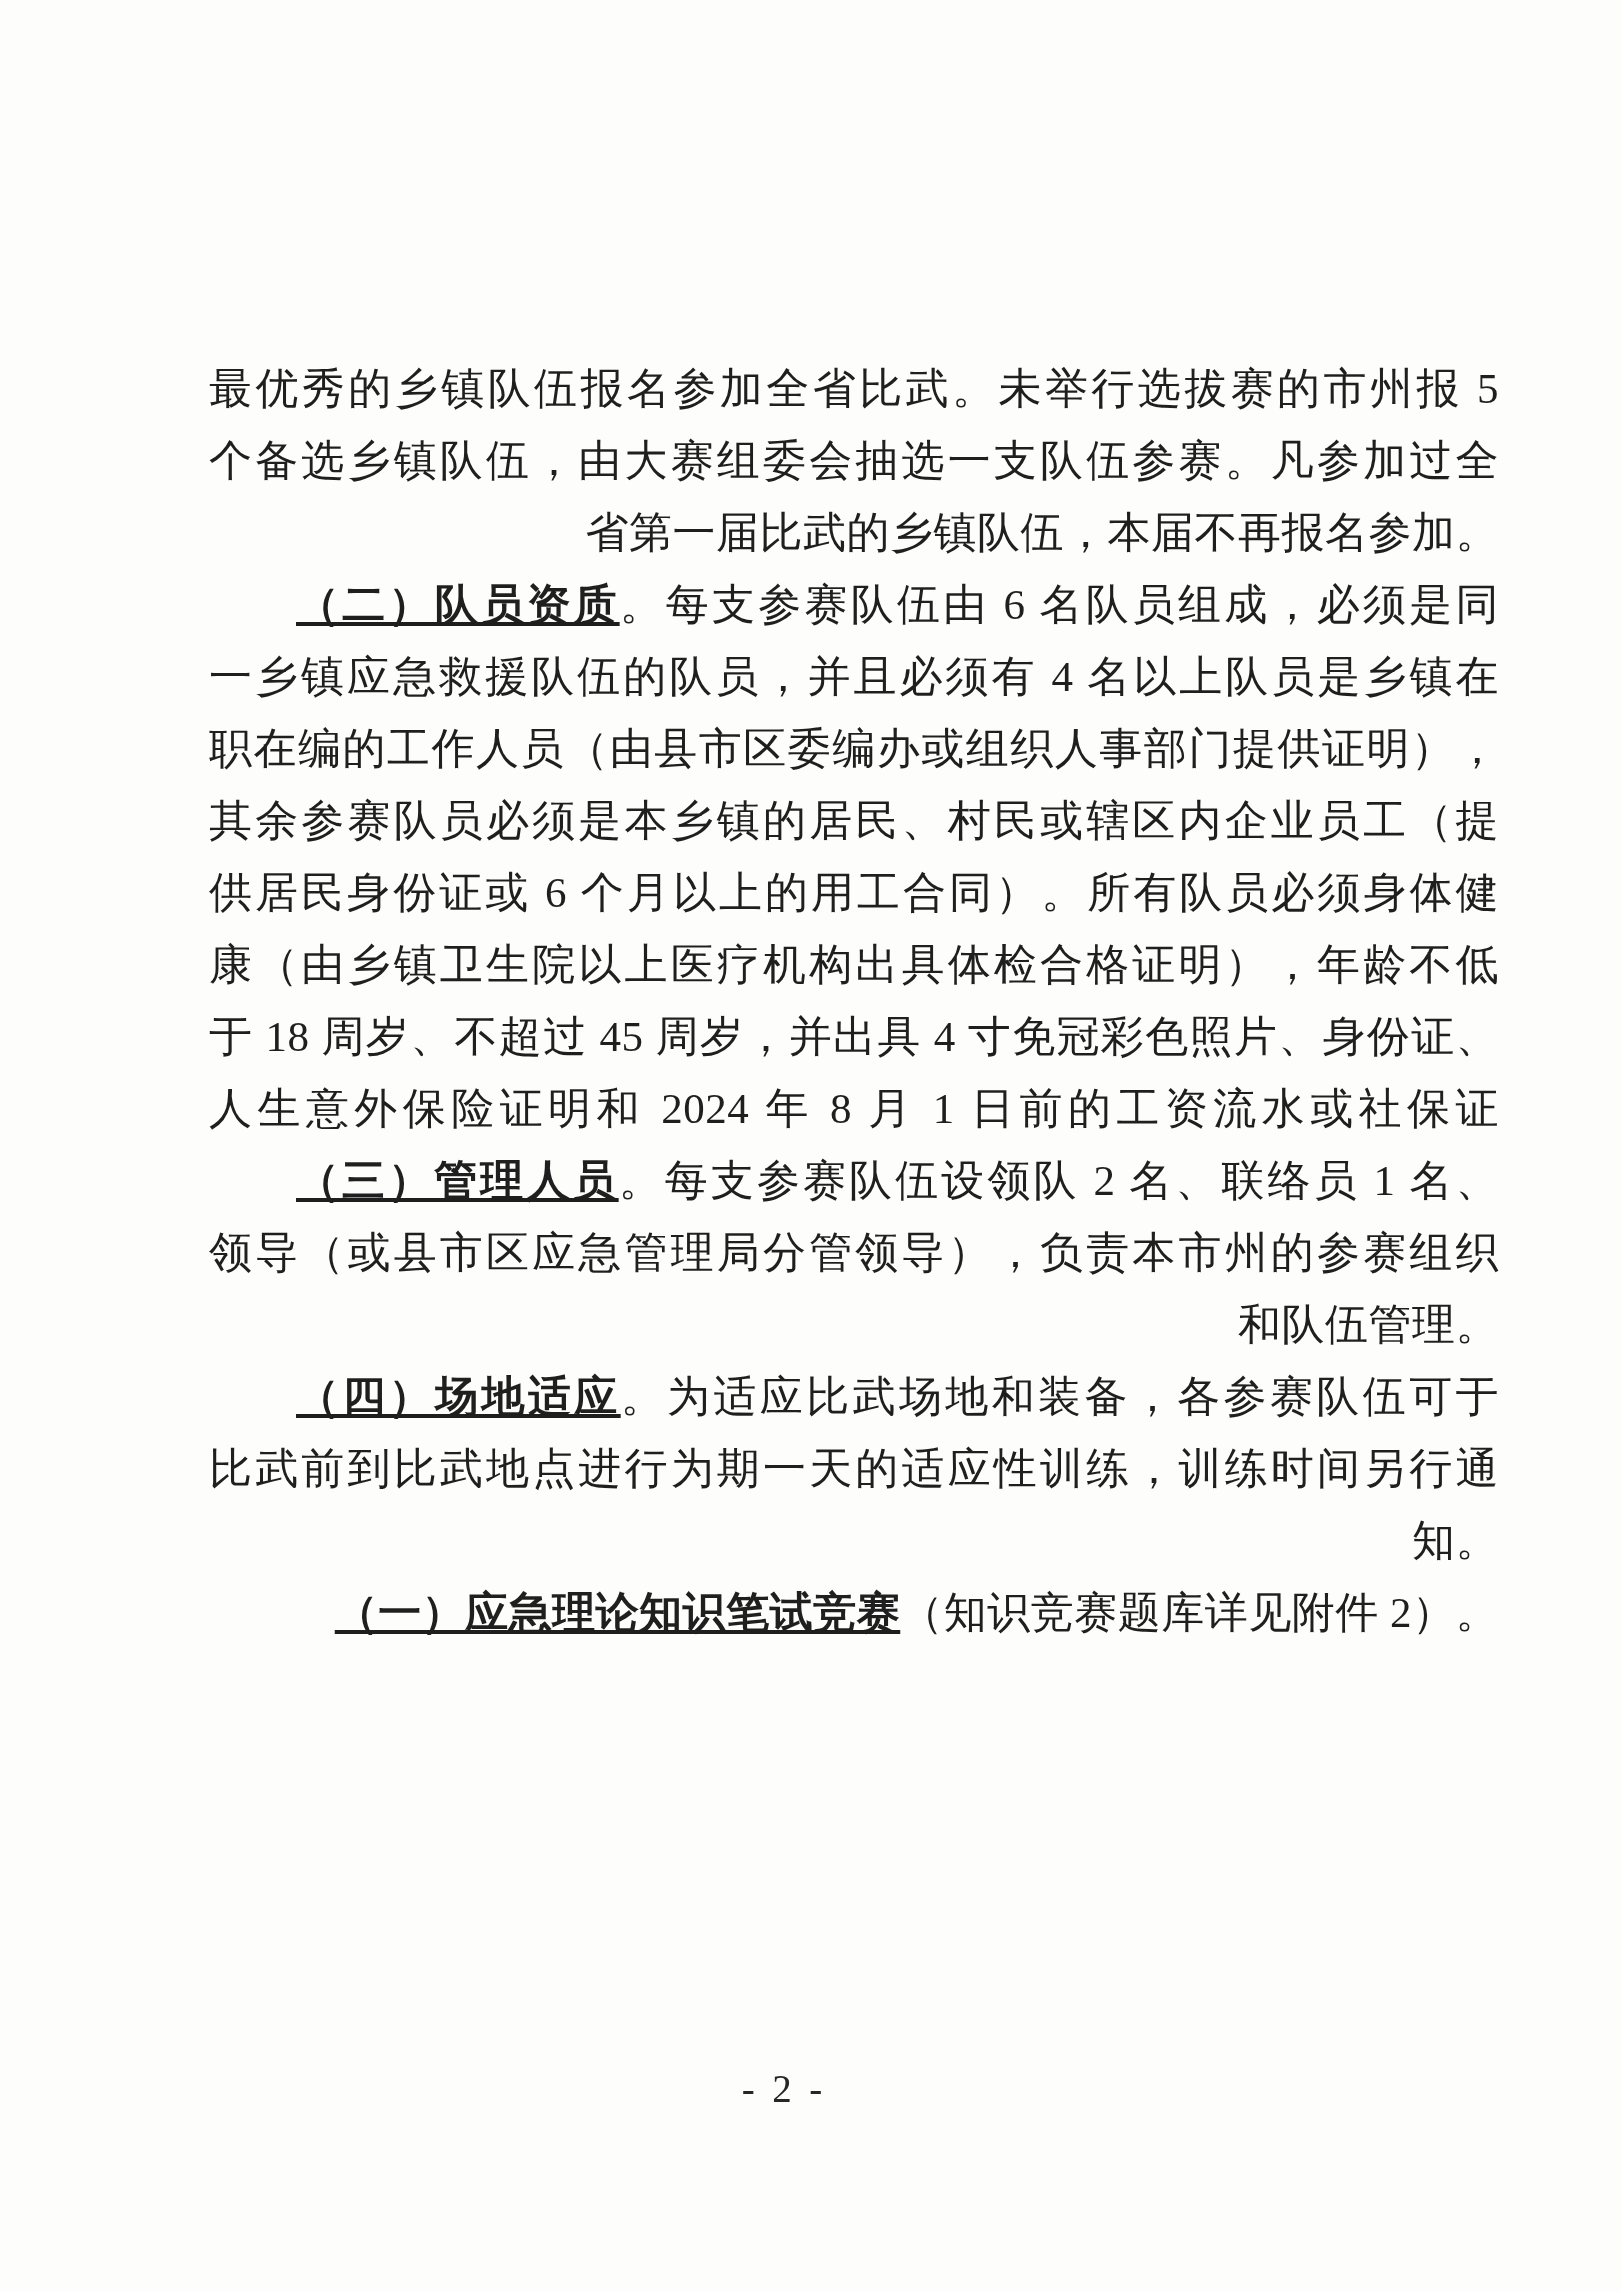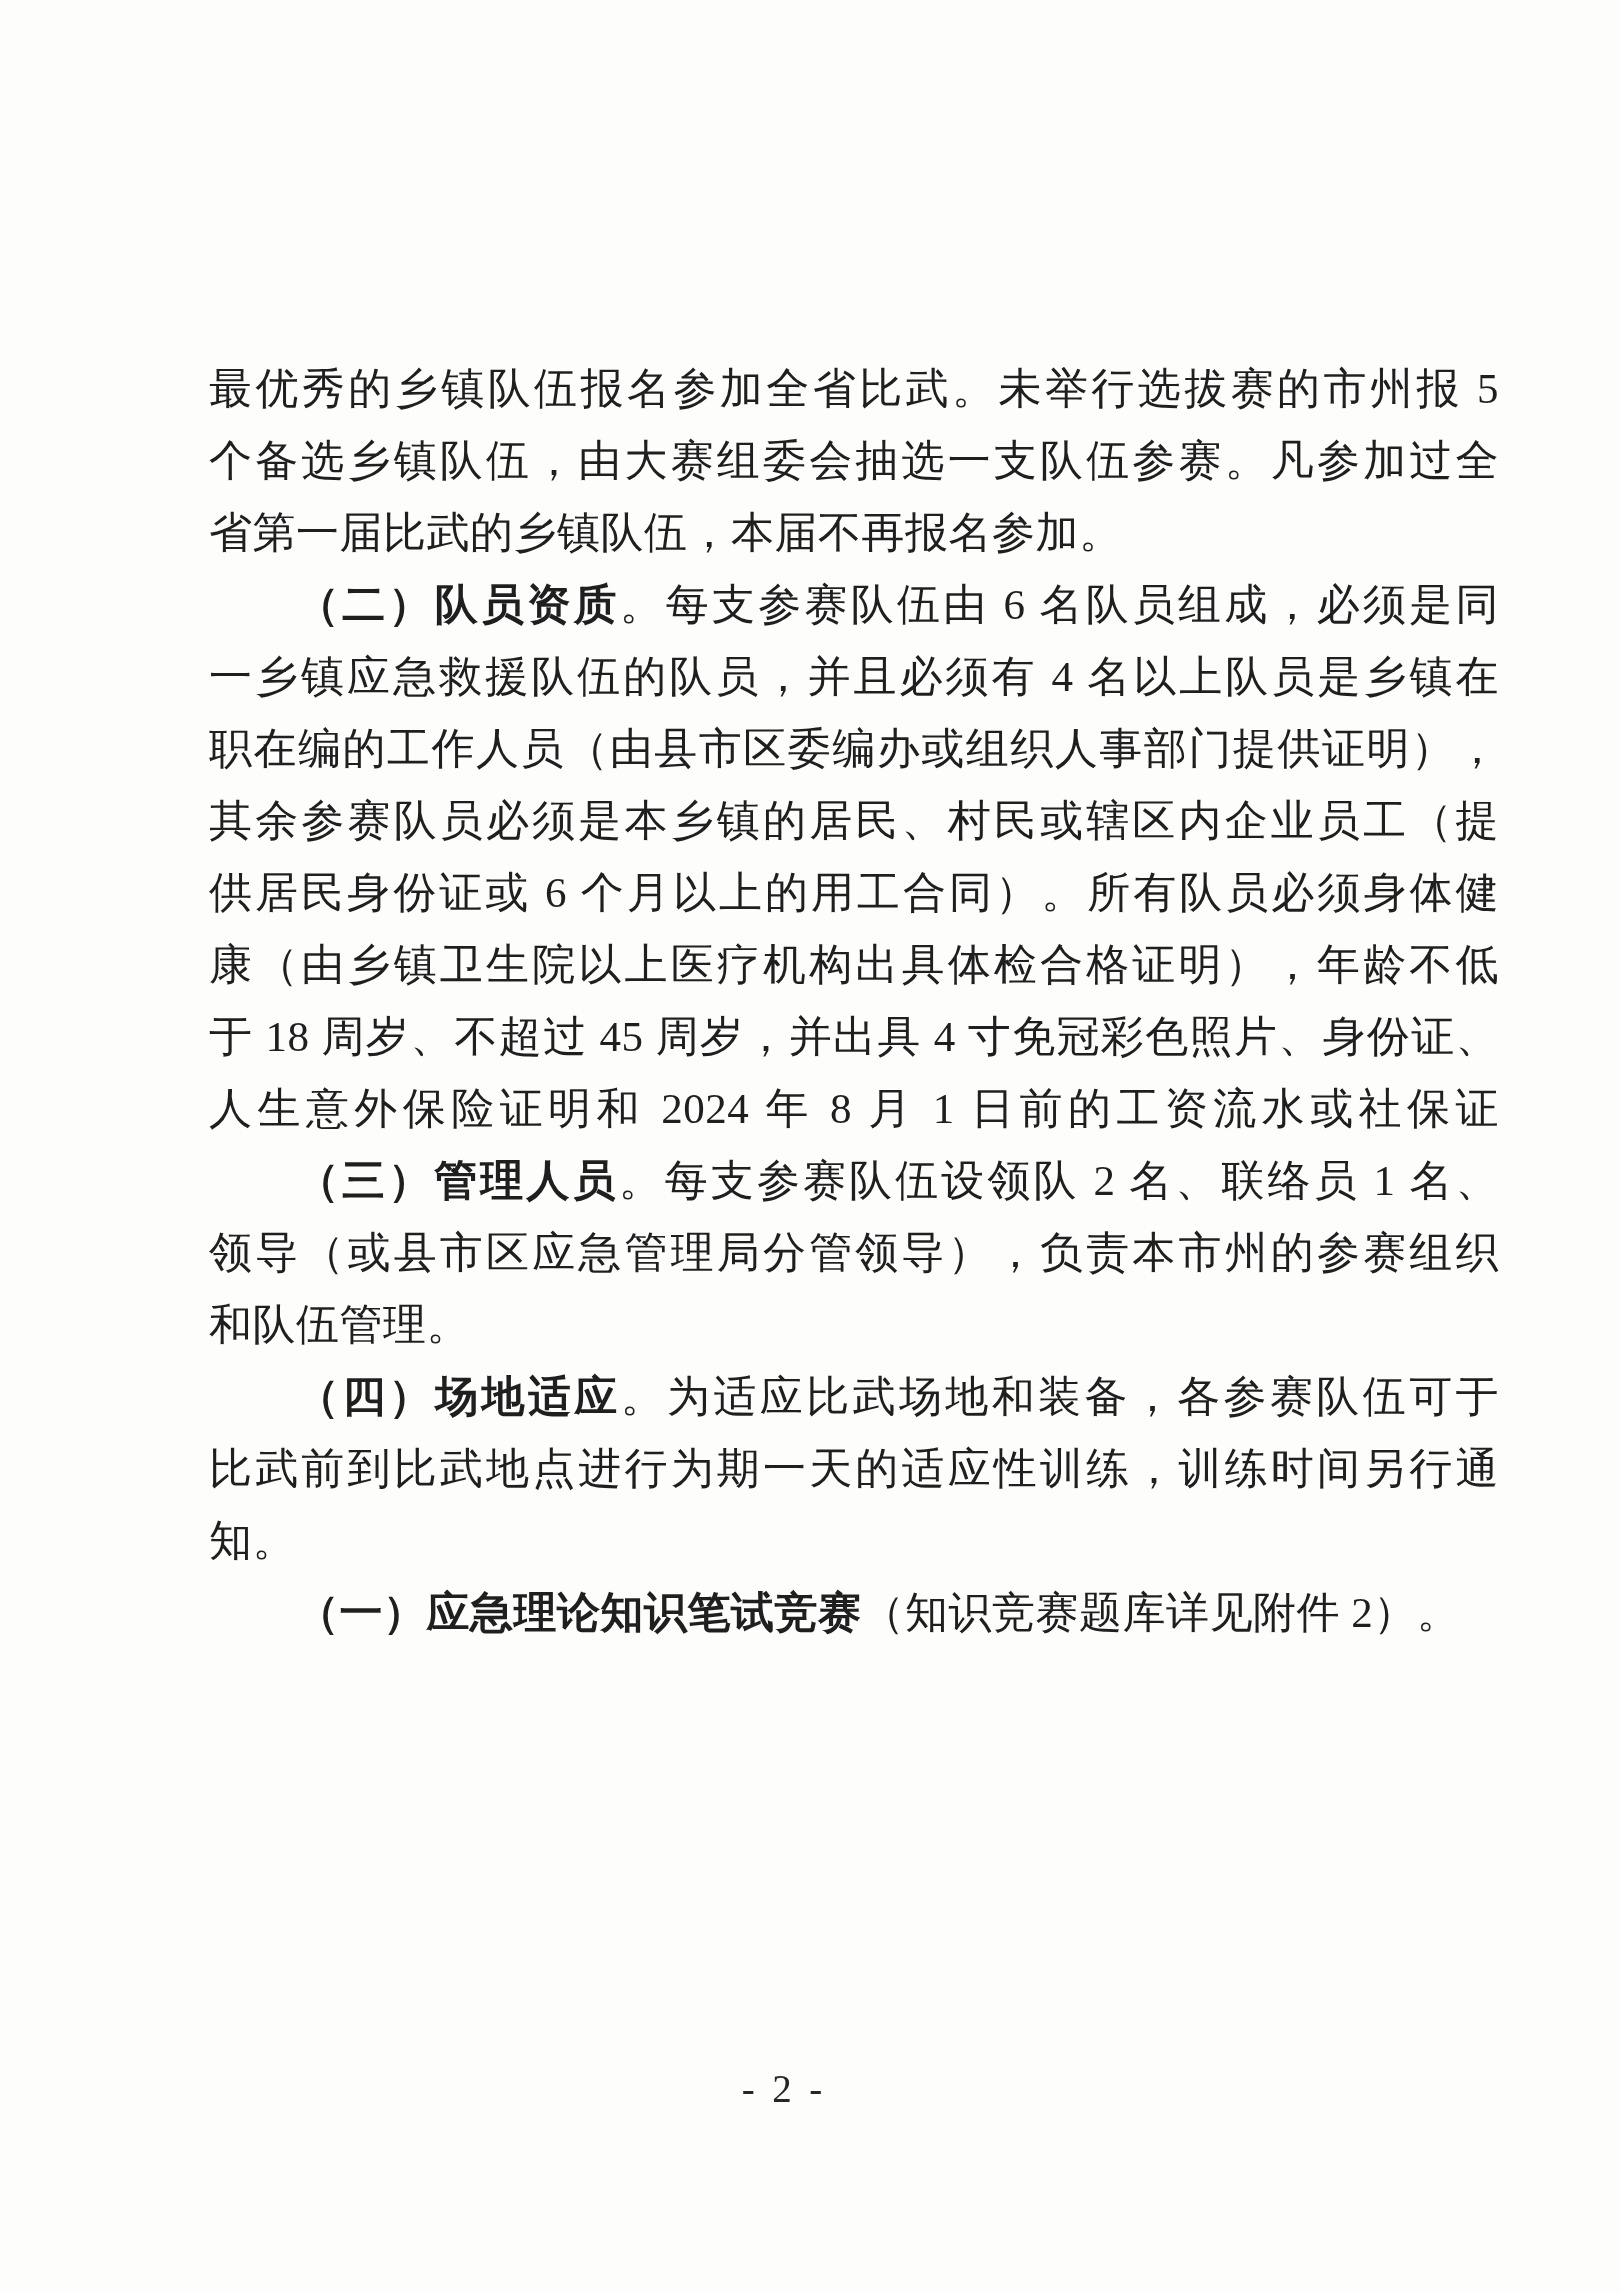--- a/index.html
+++ b/index.html
@@ -22,36 +22,38 @@
     top: 353px;
     width: 1290px;
     margin-left: 40px;
   }
   .text-line {
     font-size: 43px;
     line-height: 72px;
     height: 72px;
     white-space: nowrap;
     letter-spacing: 0.5px;
+    text-align: right;
   }
   .text-line.flush {
     white-space: normal;
     text-align: justify;
     text-align-last: justify;
     text-justify: inter-character;
   }
   .text-line.indent {
     padding-left: 87px;
   }
   .text-line.indent.flush {
     padding-left: 87px;
     width: 1203px;
   }
   .seg-bold {
     font-weight: 700;
+    text-decoration: underline;
   }
   .text-line.heading .seg-bold {
     font-family: "Liberation Sans", "DejaVu Sans", sans-serif;
     letter-spacing: 2px;
   }
   .page-footer {
     position: absolute;
     left: 0;
     top: 2060px;
     width: 1568px;

